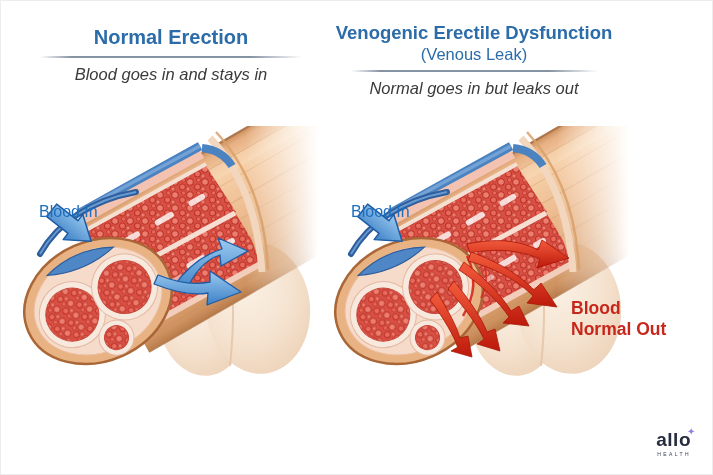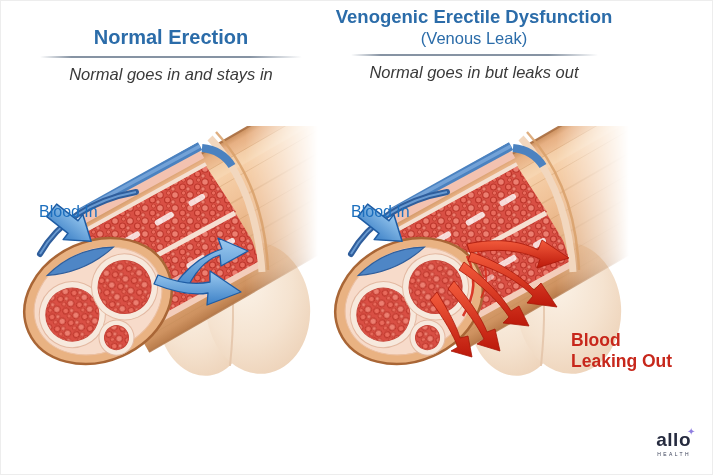--- a/index.html
+++ b/index.html
@@ -3,33 +3,33 @@
 <meta charset="utf-8">
 <style>
   html,body{margin:0;padding:0;background:#fff;}
   .canvas{
     position:relative;width:713px;height:475px;background:#ffffff;
     border:1px solid #ededed;box-sizing:border-box;overflow:hidden;
     font-family:"Liberation Sans","DejaVu Sans",sans-serif;
   }
   .hdr{position:absolute;display:flex;flex-direction:column;align-items:center;}
   .hdr-left{left:15px;top:24px;width:310px;}
-  .hdr-right{left:320px;top:4px;width:306px;}
+  .hdr-right{left:320px;top:20px;width:306px;}
   .title{color:#2B6CA9;font-weight:bold;font-size:20px;line-height:25px;white-space:nowrap;}
   .title-sm{color:#2B6CA9;font-weight:bold;font-size:18.5px;line-height:23px;white-space:nowrap;}
   .title2{color:#2B6CA9;font-weight:normal;font-size:16.5px;line-height:20px;white-space:nowrap;}
   .divider{height:2px;border-radius:1px;margin-top:6px;
     background:linear-gradient(to right,rgba(110,125,145,0),rgba(104,120,140,.8) 12%,rgba(104,120,140,.8) 80%,rgba(110,125,145,0));}
   .div-left{width:262px;}
   .div-right{width:247px;}
   .subtitle{margin-top:7px;color:#3a3a3a;font-style:italic;font-size:16.5px;white-space:nowrap;}
   .blood-in{position:absolute;color:#1C6FBE;font-weight:normal;font-size:16px;white-space:nowrap;}
   .bi-left{left:38px;top:202px;}
   .bi-right{left:350px;top:202px;}
-  .leak-label{position:absolute;left:570px;top:297px;color:#C7271B;font-weight:bold;font-size:17.5px;line-height:21px;margin-top:32px;}
+  .leak-label{position:absolute;left:570px;top:297px;color:#C7271B;font-weight:bold;font-size:17.5px;line-height:21px;}
   .art{position:absolute;top:125px;width:391px;height:300px;}
   .art-left{left:5px;}
   .art-right{left:316px;}
   .logo{position:absolute;right:21px;bottom:17px;text-align:right;}
   .logo .brand{position:relative;font-size:19px;font-weight:800;letter-spacing:.5px;color:#262B3F;line-height:18px;display:inline-block;}
   .logo .sparkle{position:absolute;top:-8px;right:-5px;font-size:10px;color:#8F7EE0;font-weight:normal;}
   .logo .tagline{font-size:5px;letter-spacing:2.4px;color:#3A4058;margin-top:1px;}
 </style>
 </head>
 <body>
@@ -140,21 +140,21 @@
         <g transform="translate(46,84) rotate(38)">
           <path d="M 0,-7.5 L 27,-7.5 L 27,-15.5 L 50,0.5 L 27,16.5 L 27,8.5 L 0,8.5 Z" fill="url(#gBlue)" stroke="#1E5CA4" stroke-width="1.5" stroke-linejoin="round"></path>
         </g>
       </g>
     </defs>
   </svg>
 
   <div class="hdr hdr-left">
     <div class="title">Normal Erection</div>
     <div class="divider div-left"></div>
-    <div class="subtitle">Normal goes in and stays in</div>
+    <div class="subtitle">Blood goes in and stays in</div>
   </div>
 
   <div class="hdr hdr-right">
     <div class="title-sm">Venogenic Erectile Dysfunction</div>
     <div class="title2">(Venous Leak)</div>
     <div class="divider div-right"></div>
     <div class="subtitle">Normal goes in but leaks out</div>
   </div>
 
   <svg class="art art-left" viewBox="0 0 391 300">
@@ -179,21 +179,21 @@
       <path d="M 137,155 C 154,176 165,193 170,206 L 178,203 L 183,225 L 160,218 L 167,213 C 160,199 149,183 131,163 Z" fill="url(#gRed)" stroke="#A81608" stroke-width=".8" stroke-linejoin="round"></path>
       <path d="M 120,166 C 132,186 140,201 143,212 L 151,210 L 155,231 L 134,225 L 141,221 C 136,209 128,194 113,174 Z" fill="url(#gRed)" stroke="#A81608" stroke-width=".8" stroke-linejoin="round"></path>
     </g>
     <use href="#g-bloodin-arrow" xlink:href="#g-bloodin-arrow"></use>
   </svg>
 
   <div class="blood-in bi-left">Blood In</div>
   <div class="blood-in bi-right">Blood In</div>
   <div class="leak-label">
     <div>Blood</div>
-    <div>Leaking Out</div>
+    <div>Normal Out</div>
   </div>
 
   <div class="logo">
     <span class="brand"><span>allo</span><span class="sparkle">✦</span></span>
     <div class="tagline">HEALTH</div>
   </div>
 
 </div>
 
 </body></html>

